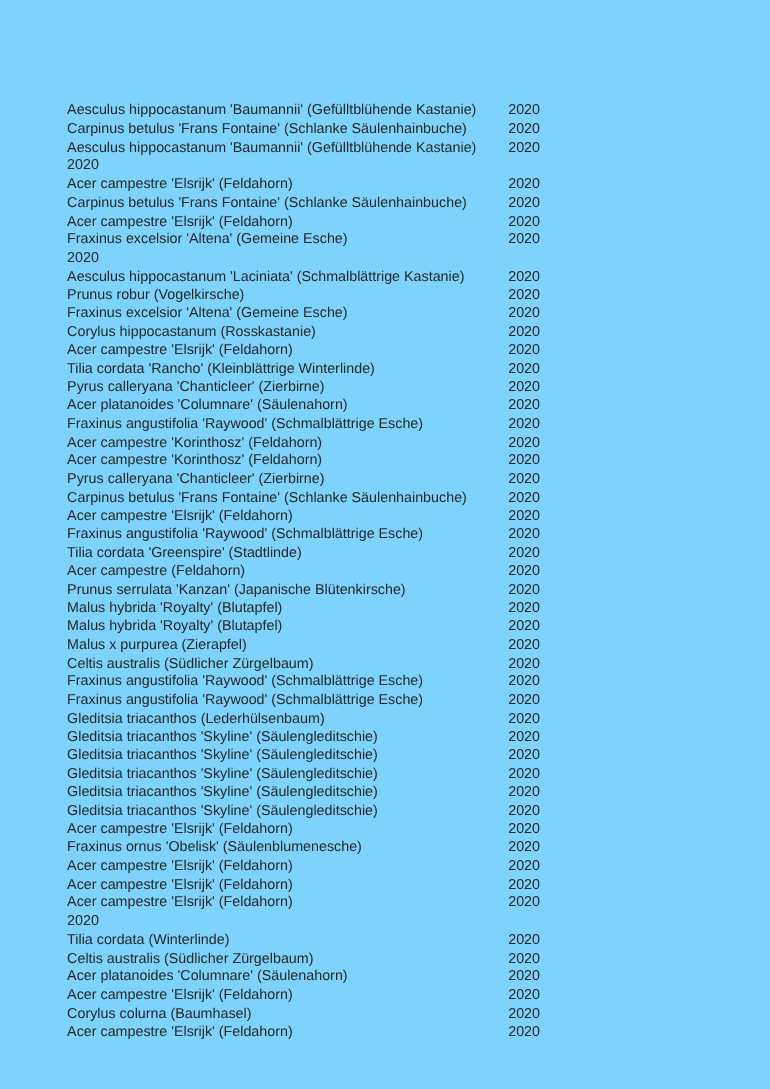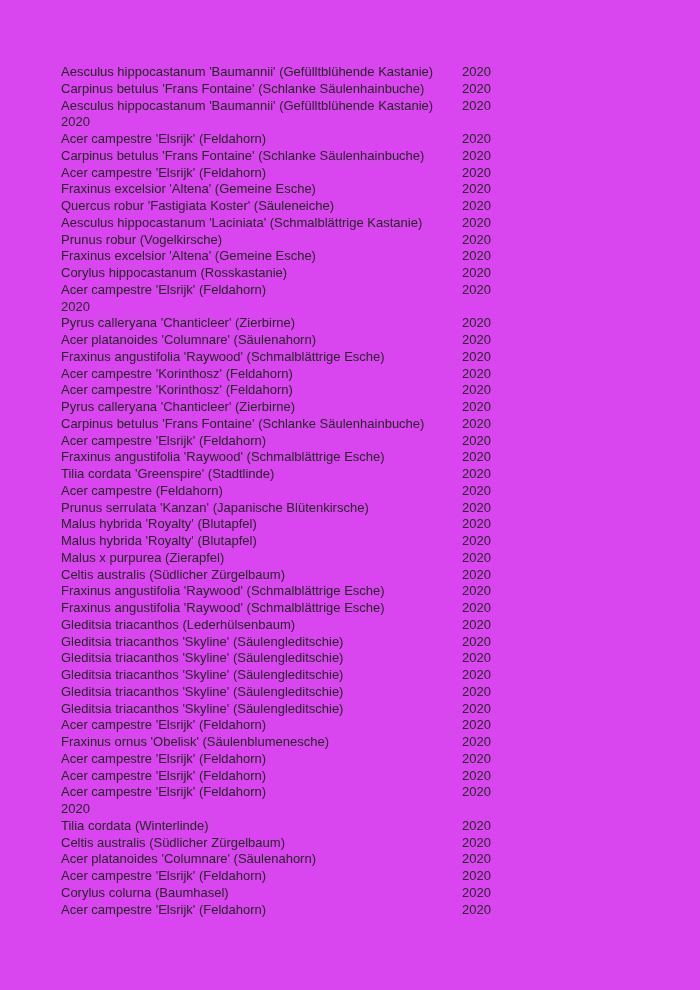--- a/index.html
+++ b/index.html
@@ -7,21 +7,21 @@
     width: 700px;
     height: 990px;
     background: #ffffff;
     font-family: "Liberation Sans", "DejaVu Sans", sans-serif;
     overflow: hidden;
   }
   .page {
     position: relative;
     width: 700px;
     height: 990px;
-    background: #d946ef;
+    background: #7dd3fc;
   }
   .tree-list {
     position: absolute;
     left: 61px;
     top: 64px;
     width: 620px;
   }
   .row {
     display: flex;
     align-items: baseline;
@@ -32,20 +32,21 @@
   }
   .name {
     flex: 0 0 401px;
     width: 401px;
     white-space: nowrap;
     overflow: visible;
   }
   .year {
     flex: 0 0 auto;
     white-space: nowrap;
+    margin-top: 28px;
   }
 </style>
 </head>
 <body>
 
 <div class="page">
   <div class="tree-list" id="tree-list">
       <div class="row">
         <span class="name">Aesculus hippocastanum 'Baumannii' (Gefülltblühende Kastanie)</span>
         <span class="year">2020</span>
@@ -71,21 +72,20 @@
       </div>
       <div class="row">
         <span class="name">Acer campestre 'Elsrijk' (Feldahorn)</span>
         <span class="year">2020</span>
       </div>
       <div class="row">
         <span class="name">Fraxinus excelsior 'Altena' (Gemeine Esche)</span>
         <span class="year">2020</span>
       </div>
       <div class="row">
-        <span class="name">Quercus robur 'Fastigiata Koster' (Säuleneiche)</span>
         <span class="year">2020</span>
       </div>
       <div class="row">
         <span class="name">Aesculus hippocastanum 'Laciniata' (Schmalblättrige Kastanie)</span>
         <span class="year">2020</span>
       </div>
       <div class="row">
         <span class="name">Prunus robur (Vogelkirsche)</span>
         <span class="year">2020</span>
       </div>
@@ -95,20 +95,21 @@
       </div>
       <div class="row">
         <span class="name">Corylus hippocastanum (Rosskastanie)</span>
         <span class="year">2020</span>
       </div>
       <div class="row">
         <span class="name">Acer campestre 'Elsrijk' (Feldahorn)</span>
         <span class="year">2020</span>
       </div>
       <div class="row">
+        <span class="name">Tilia cordata 'Rancho' (Kleinblättrige Winterlinde)</span>
         <span class="year">2020</span>
       </div>
       <div class="row">
         <span class="name">Pyrus calleryana 'Chanticleer' (Zierbirne)</span>
         <span class="year">2020</span>
       </div>
       <div class="row">
         <span class="name">Acer platanoides 'Columnare' (Säulenahorn)</span>
         <span class="year">2020</span>
       </div>

